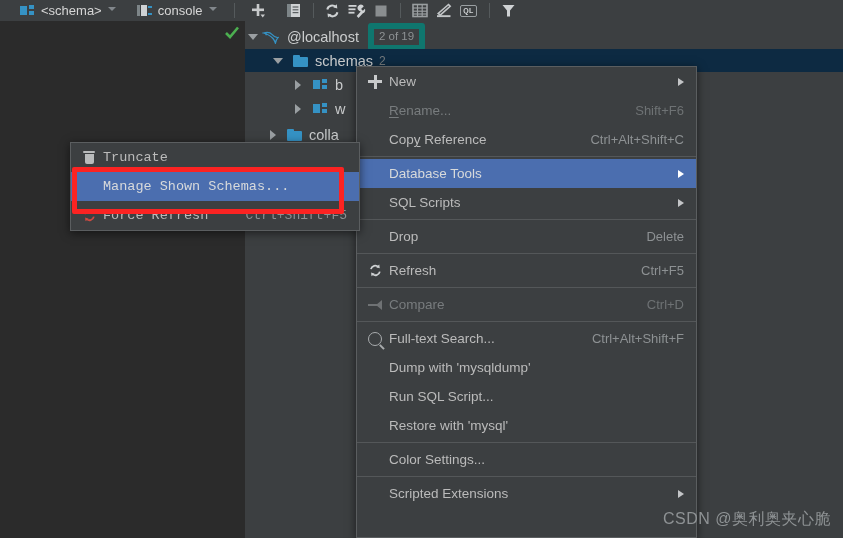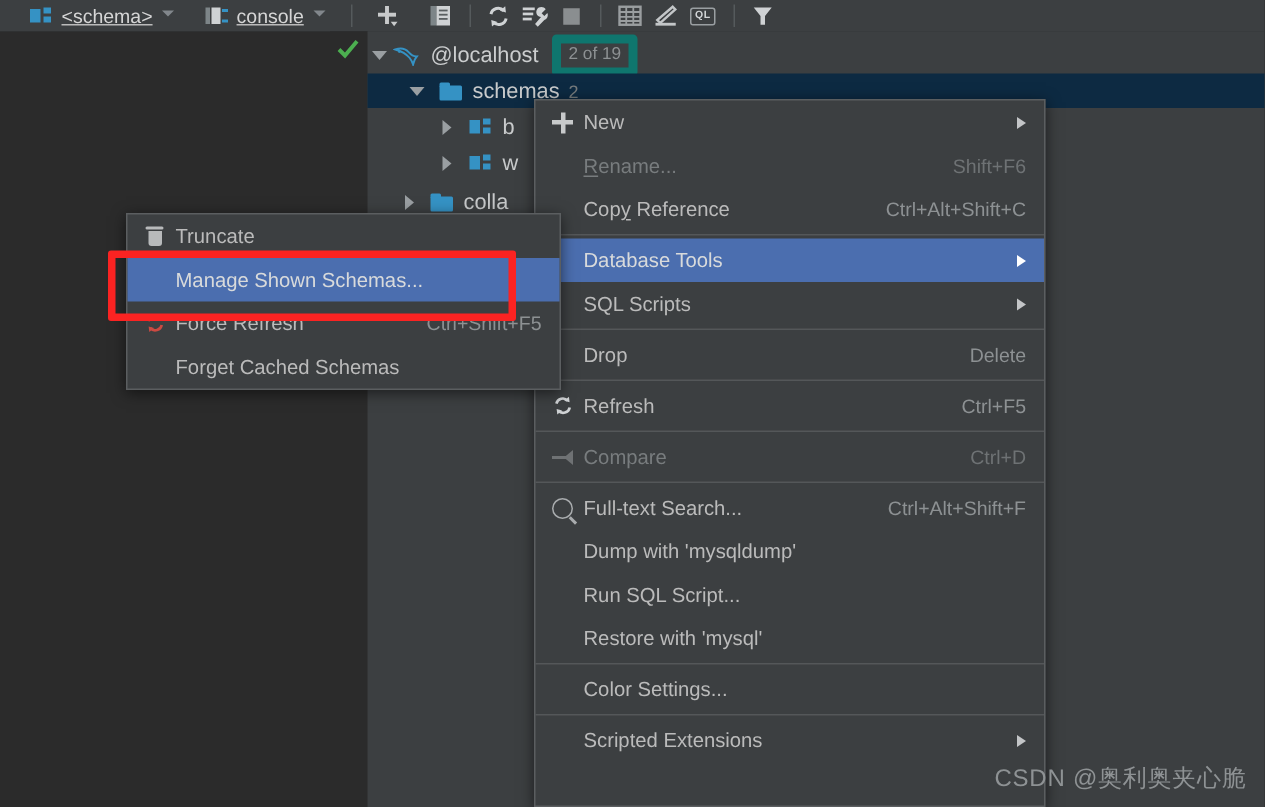--- a/index.html
+++ b/index.html
@@ -15,21 +15,21 @@
   .root{position:absolute;left:0;top:0;width:843px;height:538px;}
 
   
   .toolbar{
     position:absolute;left:0;top:0;width:843px;height:21px;
     background:#3c3f41;
     border-bottom:1px solid #2f3234;
     display:flex;align-items:center;
   }
   .tabzone{display:flex;align-items:center;height:21px;padding-left:18px;gap:6px;}
-  .tabitem{display:flex;align-items:center;gap:6px;height:21px;padding:0 2px;text-decoration:underline;}
+  .tabitem{display:flex;align-items:center;gap:6px;height:21px;padding:0 2px;}
   .tabitem .lbl{color:#d6d6d6;font-size:13px;line-height:13px;}
   .chev{
     width:9px;height:9px;position:relative;opacity:.75;
   }
   .chev::after{
     content:"";position:absolute;left:0;top:1px;
     border-left:4.5px solid transparent;border-right:4.5px solid transparent;
     border-top:4.5px solid #9aa0a6;
   }
   
@@ -102,21 +102,21 @@
   }
 
   
   .menu{
     position:absolute;background:#3c3f41;
     border:1px solid #5b5e60;
     box-shadow:0 2px 9px rgba(0,0,0,.55);
     padding:0;
   }
   .mainmenu{left:356px;top:66px;width:339px;}
-  .submenu{left:84px;top:142px;width:288px;}
+  .submenu{left:70px;top:142px;width:288px;font-family:Liberation Mono, monospace;}
   .mi{
     position:relative;height:29px;display:flex;align-items:center;
     padding:0 12px 0 0;color:#bbbbbb;font-size:13.5px;
     white-space:nowrap;
   }
   .mi .micon{width:22px;min-width:22px;margin-left:7px;display:flex;align-items:center;justify-content:center;}
   .mi .mlbl{flex:1;padding-left:3px;}
   .mi .mkey{color:#8d9193;font-size:13px;padding-left:18px;}
   .mi.hl{background:#4b6eaf;}
   .mi.hl .mlbl{color:#d8dadb;}
@@ -461,23 +461,19 @@
           <path d="M3.3 6.4 a5 5 0 0 1 8.5 -2.3" stroke="#cc4a42" stroke-width="2" fill="none"></path>
           <path d="M13.4 9.3 a5 5 0 0 1 -8.6 2.4" stroke="#cc4a42" stroke-width="2" fill="none"></path>
           <path d="M12.8 1.2 L13.3 5.4 L9.2 4.2 Z" fill="#cc4a42"></path>
           <path d="M4 14.6 L3.5 10.4 L7.6 11.6 Z" fill="#cc4a42"></path>
         </svg>
       </span>
       <span class="mlbl">Force Refresh</span>
       <span class="mkey">Ctrl+Shift+F5</span>
     </div>
 
-    <div class="mi">
-      <span class="micon"></span>
-      <span class="mlbl">Forget Cached Schemas</span>
-    </div>
   </div>
 
   <div class="redbox"></div>
 
   <div class="wm">CSDN @奥利奥夹心脆</div>
 
 </div>
 
 </body></html>

